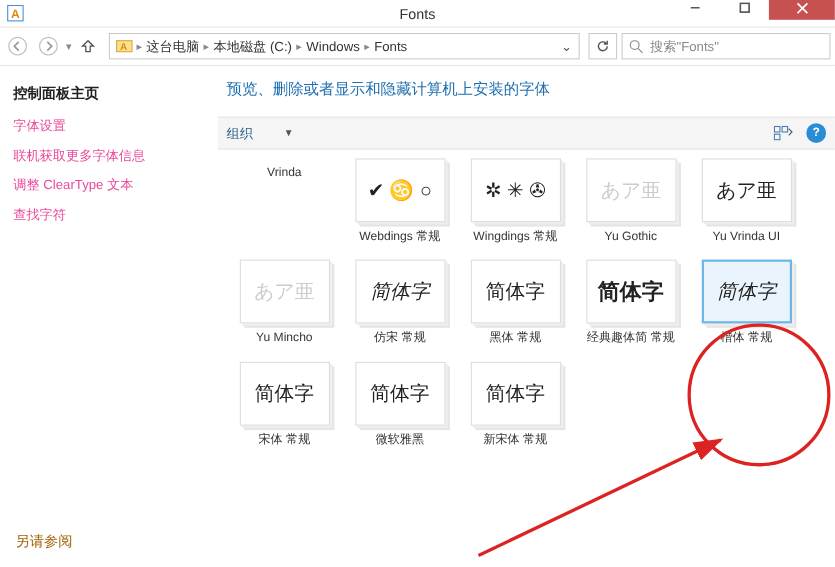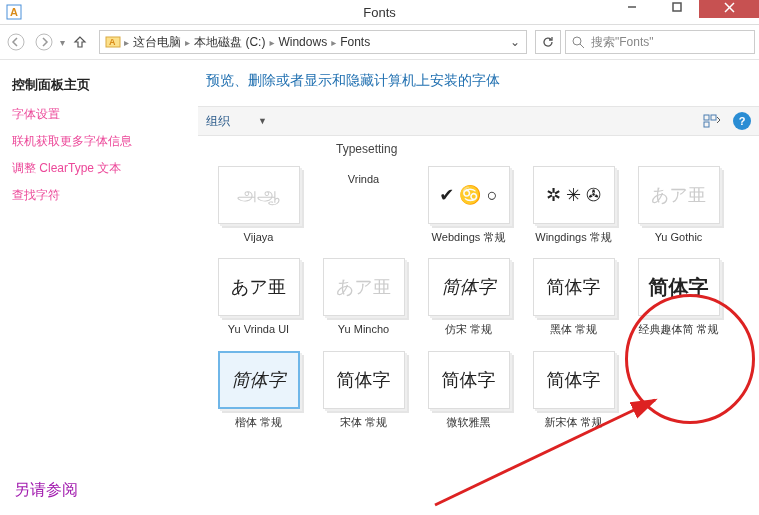--- a/index.html
+++ b/index.html
@@ -17,21 +17,21 @@
 .bc-icon { width: 18px; height: 18px; margin-right: 2px; }
 .bc-part { padding: 0 4px; color: #333; }
 .bc-chev { color: #888; font-size: 10px; }
 .bc-drop { margin-left: auto; padding: 0 6px; color: #555; }
 .refresh { width: 26px; height: 24px; border: 1px solid #ccc; display: flex; align-items: center; justify-content: center; }
 .search-box { width: 190px; height: 24px; border: 1px solid #ccc; display: flex; align-items: center; padding: 0 6px; color: #888; gap: 6px; }
 .content { display: flex; height: calc(100% - 60px); }
 .sidebar { width: 198px; padding: 16px 12px; }
 .side-title { color: #222; margin-bottom: 12px; font-size: 13px; font-weight: bold; }
 .side-link { color: #ec4899; margin-bottom: 10px; font-size: 12px; cursor: pointer; }
-.side-footer { position: absolute; bottom: 14px; left: 14px; color: #a21caf; font-size: 16px; }
+.side-footer { position: absolute; bottom: 14px; left: 14px; color: #a16207; font-size: 13px; }
 .main { flex: 1; display: flex; flex-direction: column; }
 .heading { color: #1f6fb0; font-size: 14px; padding: 12px 8px 16px 8px; }
 .org-bar { height: 30px; background: #f5f5f5; border-top: 1px solid #e5e5e5; border-bottom: 1px solid #e5e5e5; display: flex; align-items: center; padding: 0 8px; gap: 24px; }
 .org-label { color: #2a5a8a; }
 .org-drop { color: #555; margin-left: 4px; font-size: 9px; }
 .org-right { margin-left: auto; display: flex; align-items: center; gap: 10px; }
 .view-btn { width: 22px; height: 20px; display: flex; align-items: center; justify-content: center; }
 .help-icon { width: 18px; height: 18px; border-radius: 50%; background: #2a8dd4; color: #fff; display: flex; align-items: center; justify-content: center; font-size: 11px; font-weight: bold; }
 .grid-area { flex: 1; overflow: hidden; padding: 4px 8px 0 8px; }
 .type-header { text-align: left; font-size: 12px; color: #444; padding: 2px 0 6px 130px; }
@@ -150,26 +150,21 @@
               <rect x="8" y="1" width="5" height="5" fill="none" stroke="#4a7cb0"></rect>
               <rect x="1" y="8" width="5" height="5" fill="none" stroke="#4a7cb0"></rect>
               <path d="M15 4l3 3-3 3" fill="none" stroke="#555" transform="translate(-1,-1)"></path>
             </svg>
         </div>
         <div class="help-icon">?</div>
       </div>
     </div>
 
     <div class="grid-area">
-      <div class="type-header">Typesetting</div>
       <div class="grid">
-        <div class="tile">
-          <div class="thumb thumb-gray">அஆ</div>
-          <div class="tile-label">Vijaya</div>
-        </div>
         <div class="tile">
           <div class="tile-label">Vrinda</div>
         </div>
         <div class="tile">
           <div class="thumb thumb-black">✔ ♋ ○</div>
           <div class="tile-label">Webdings 常规</div>
         </div>
         <div class="tile">
           <div class="thumb thumb-black">✲ ✳ ✇</div>
           <div class="tile-label">Wingdings 常规</div>

